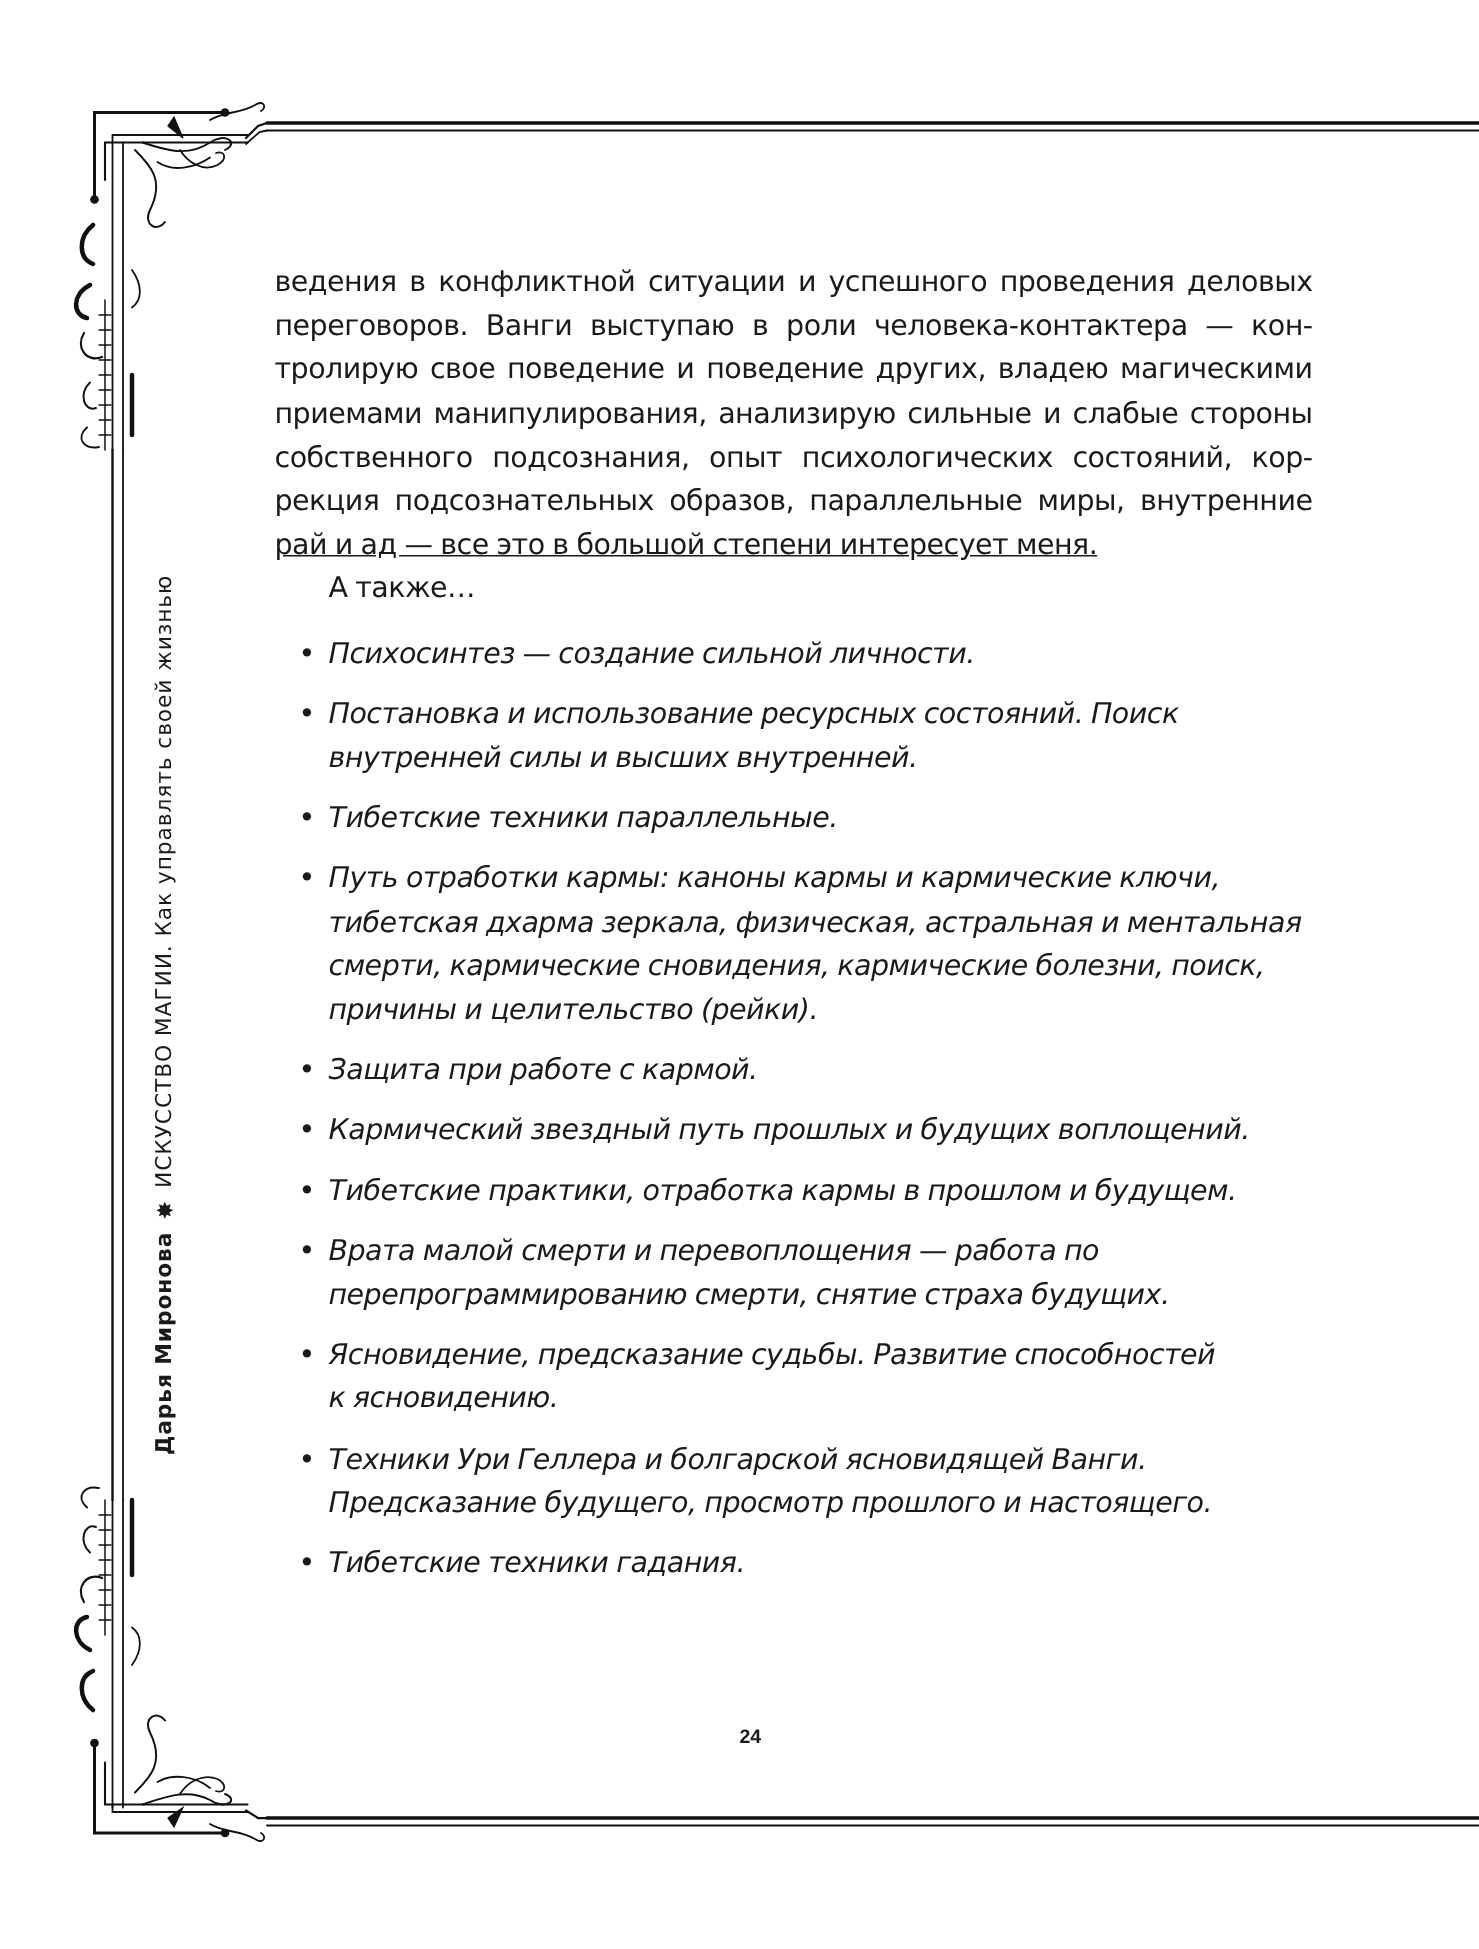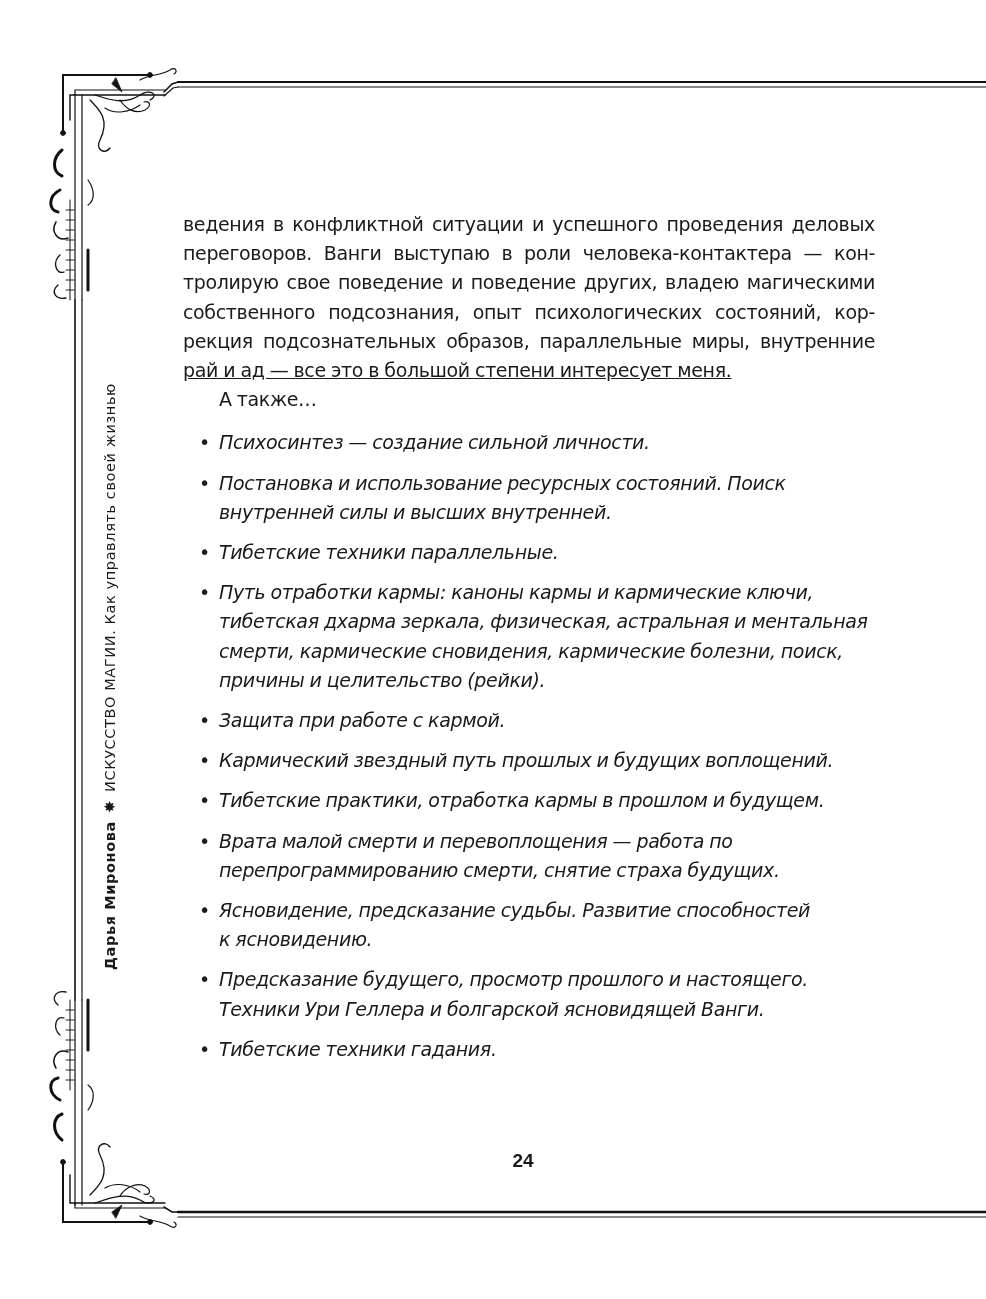--- a/index.html
+++ b/index.html
@@ -19,35 +19,35 @@
       font-size: 14.5px; letter-spacing: 0.6px; color: #1a1a1a;
     }
     .spine-author { font-weight: bold; }
     .spine-sep { display: inline-block; margin: 0 8px; font-size: 15px; }
     .spine-title { font-weight: normal; }
 
     .content {
       position: absolute; left: 183px; top: 174px; width: 692px;
       font-family: "DejaVu Sans", sans-serif;
       font-size: 19px; line-height: 29.2px; color: #1a1a1a;
-      letter-spacing: -0.35px; word-spacing: -0.5px; margin-top: 36px;
+      letter-spacing: -0.35px; word-spacing: -0.5px;
     }
     .para { margin: 0; text-align: justify; text-align-last: left; }
     .para .ln { display: block; text-align: justify; text-align-last: justify; }
     .para .ln.last { text-align-last: left; text-decoration: underline; }
     .lead { margin: 0; padding-left: 36px; }
 
     .bullets { list-style: none; margin: 14px 0 0 0; padding: 0; }
     .bullets li { position: relative; padding-left: 36px; margin: 0 0 11px 0; }
     .bullets li .dot { position: absolute; left: 16px; top: 0; }
     .bullets li .ln { display: block; font-style: italic; }
 
     .page-num {
       position: absolute; left: 493px; top: 1150px; width: 60px;
-      font-family: "Liberation Sans", sans-serif; font-weight: bold; font-size: 19px; text-align: center;
+      font-family: "Liberation Sans", sans-serif; font-weight: bold; font-size: 13px; text-align: left;
     }
   </style>
 </head>
 <body>
 
 <svg class="frame-svg" viewBox="0 0 986 1299" xmlns="http://www.w3.org/2000/svg">
   <g fill="none" stroke="#111" stroke-linecap="round">
 
     <line x1="178" y1="82" x2="986" y2="82" stroke-width="2.2"></line>
     <line x1="178" y1="87" x2="986" y2="87" stroke-width="1.2"></line>
@@ -119,20 +119,21 @@
     <span class="spine-sep">✸</span>
     <span class="spine-title">ИСКУССТВО МАГИИ. Как управлять своей жизнью</span>
   </div>
 </div>
 
 <div class="content">
   <p class="para">
     <span class="ln">ведения в конфликтной ситуации и успешного проведения деловых</span>
     <span class="ln">переговоров. Ванги выступаю в роли человека-контактера — кон-</span>
     <span class="ln">тролирую свое поведение и поведение других, владею магическими</span>
+    <span class="ln">приемами манипулирования, анализирую сильные и слабые стороны</span>
     <span class="ln">собственного подсознания, опыт психологических состояний, кор-</span>
     <span class="ln">рекция подсознательных образов, параллельные миры, внутренние</span>
     <span class="ln last">рай и ад — все это в большой степени интересует меня.</span>
   </p>
   <p class="lead">А также…</p>
 
   <ul class="bullets">
     <li>
       <span class="dot">•</span>
       <span class="ln">Психосинтез — создание сильной личности.</span>
@@ -170,22 +171,22 @@
       <span class="ln">Врата малой смерти и перевоплощения — работа по</span>
       <span class="ln">перепрограммированию смерти, снятие страха будущих.</span>
     </li>
     <li>
       <span class="dot">•</span>
       <span class="ln">Ясновидение, предсказание судьбы. Развитие способностей</span>
       <span class="ln">к ясновидению.</span>
     </li>
     <li>
       <span class="dot">•</span>
+      <span class="ln">Техники Ури Геллера и болгарской ясновидящей Ванги.</span>
       <span class="ln">Предсказание будущего, просмотр прошлого и настоящего.</span>
-      <span class="ln">Техники Ури Геллера и болгарской ясновидящей Ванги.</span>
     </li>
     <li>
       <span class="dot">•</span>
       <span class="ln">Тибетские техники гадания.</span>
     </li>
   </ul>
 </div>
 
 <div class="page-num">24</div>
 

